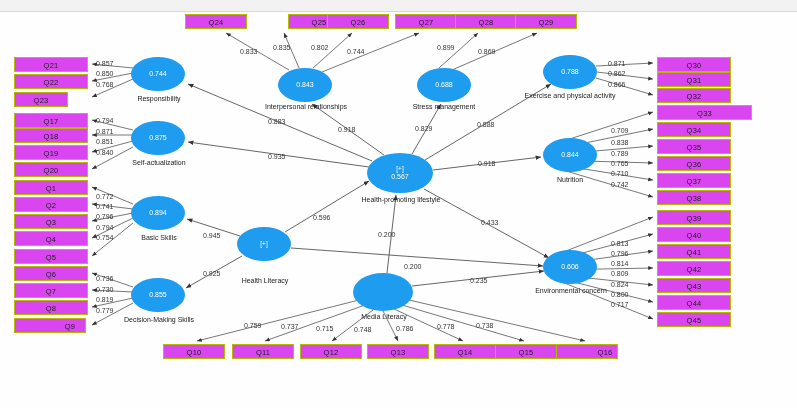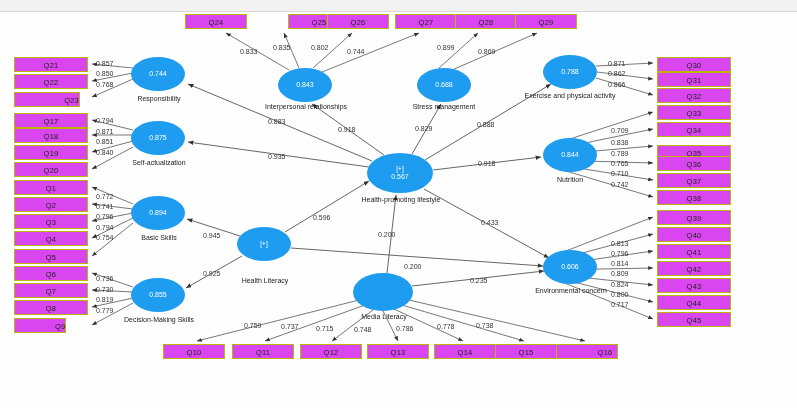--- a/index.html
+++ b/index.html
@@ -106,46 +106,46 @@
 
       <path d="M387,273 L396,195"></path>
 
       <path d="M412,286 L544,271"></path>
     </g>
   </svg>
 
   <div id="indicators">
       <div class="ind" style="left: 14px; top: 57px; width: 74px;">Q21</div>
       <div class="ind" style="left: 14px; top: 74px; width: 74px;">Q22</div>
-      <div class="ind" style="left: 14px; top: 92px; width: 66px; text-align: right;">Q23</div>
+      <div class="ind" style="left: 14px; top: 92px; width: 54px;">Q23</div>
       <div class="ind" style="left: 14px; top: 113px; width: 74px;">Q17</div>
       <div class="ind" style="left: 14px; top: 128px; width: 74px;">Q18</div>
       <div class="ind" style="left: 14px; top: 145px; width: 74px;">Q19</div>
       <div class="ind" style="left: 14px; top: 162px; width: 74px;">Q20</div>
       <div class="ind" style="left: 14px; top: 180px; width: 74px;">Q1</div>
       <div class="ind" style="left: 14px; top: 197px; width: 74px;">Q2</div>
       <div class="ind" style="left: 14px; top: 214px; width: 74px;">Q3</div>
       <div class="ind" style="left: 14px; top: 231px; width: 74px;">Q4</div>
       <div class="ind" style="left: 14px; top: 249px; width: 74px;">Q5</div>
       <div class="ind" style="left: 14px; top: 266px; width: 74px;">Q6</div>
       <div class="ind" style="left: 14px; top: 283px; width: 74px;">Q7</div>
       <div class="ind" style="left: 14px; top: 300px; width: 74px;">Q8</div>
-      <div class="ind" style="left: 14px; top: 318px; width: 52px; padding-left: 40px;">Q9</div>
+      <div class="ind" style="left: 14px; top: 318px; width: 72px; padding-left: 40px;">Q9</div>
       <div class="ind" style="left: 185px; top: 14px; width: 62px;">Q24</div>
       <div class="ind" style="left: 257px; top: 14px; width: 62px; margin-left: 31px;">Q25</div>
       <div class="ind" style="left: 327px; top: 14px; width: 62px;">Q26</div>
       <div class="ind" style="left: 395px; top: 14px; width: 62px;">Q27</div>
       <div class="ind" style="left: 455px; top: 14px; width: 62px;">Q28</div>
       <div class="ind" style="left: 515px; top: 14px; width: 62px;">Q29</div>
       <div class="ind" style="left: 657px; top: 57px; width: 74px;">Q30</div>
       <div class="ind" style="left: 657px; top: 72px; width: 74px;">Q31</div>
       <div class="ind" style="left: 657px; top: 88px; width: 74px;">Q32</div>
-      <div class="ind" style="left: 657px; top: 105px; width: 74px;">Q33</div>
+      <div class="ind" style="left: 657px; top: 105px; width: 95px;">Q33</div>
       <div class="ind" style="left: 657px; top: 122px; width: 74px;">Q34</div>
-      <div class="ind" style="left: 657px; top: 139px; width: 74px; margin-top: 6px;">Q35</div>
+      <div class="ind" style="left: 657px; top: 139px; width: 74px;">Q35</div>
       <div class="ind" style="left: 657px; top: 156px; width: 74px;">Q36</div>
       <div class="ind" style="left: 657px; top: 173px; width: 74px;">Q37</div>
       <div class="ind" style="left: 657px; top: 190px; width: 74px;">Q38</div>
       <div class="ind" style="left: 657px; top: 210px; width: 74px;">Q39</div>
       <div class="ind" style="left: 657px; top: 227px; width: 74px;">Q40</div>
       <div class="ind" style="left: 657px; top: 244px; width: 74px;">Q41</div>
       <div class="ind" style="left: 657px; top: 261px; width: 74px; text-align: center;">Q42</div>
       <div class="ind" style="left: 657px; top: 278px; width: 74px;">Q43</div>
       <div class="ind" style="left: 657px; top: 295px; width: 74px;">Q44</div>
       <div class="ind" style="left: 657px; top: 312px; width: 74px;">Q45</div>

